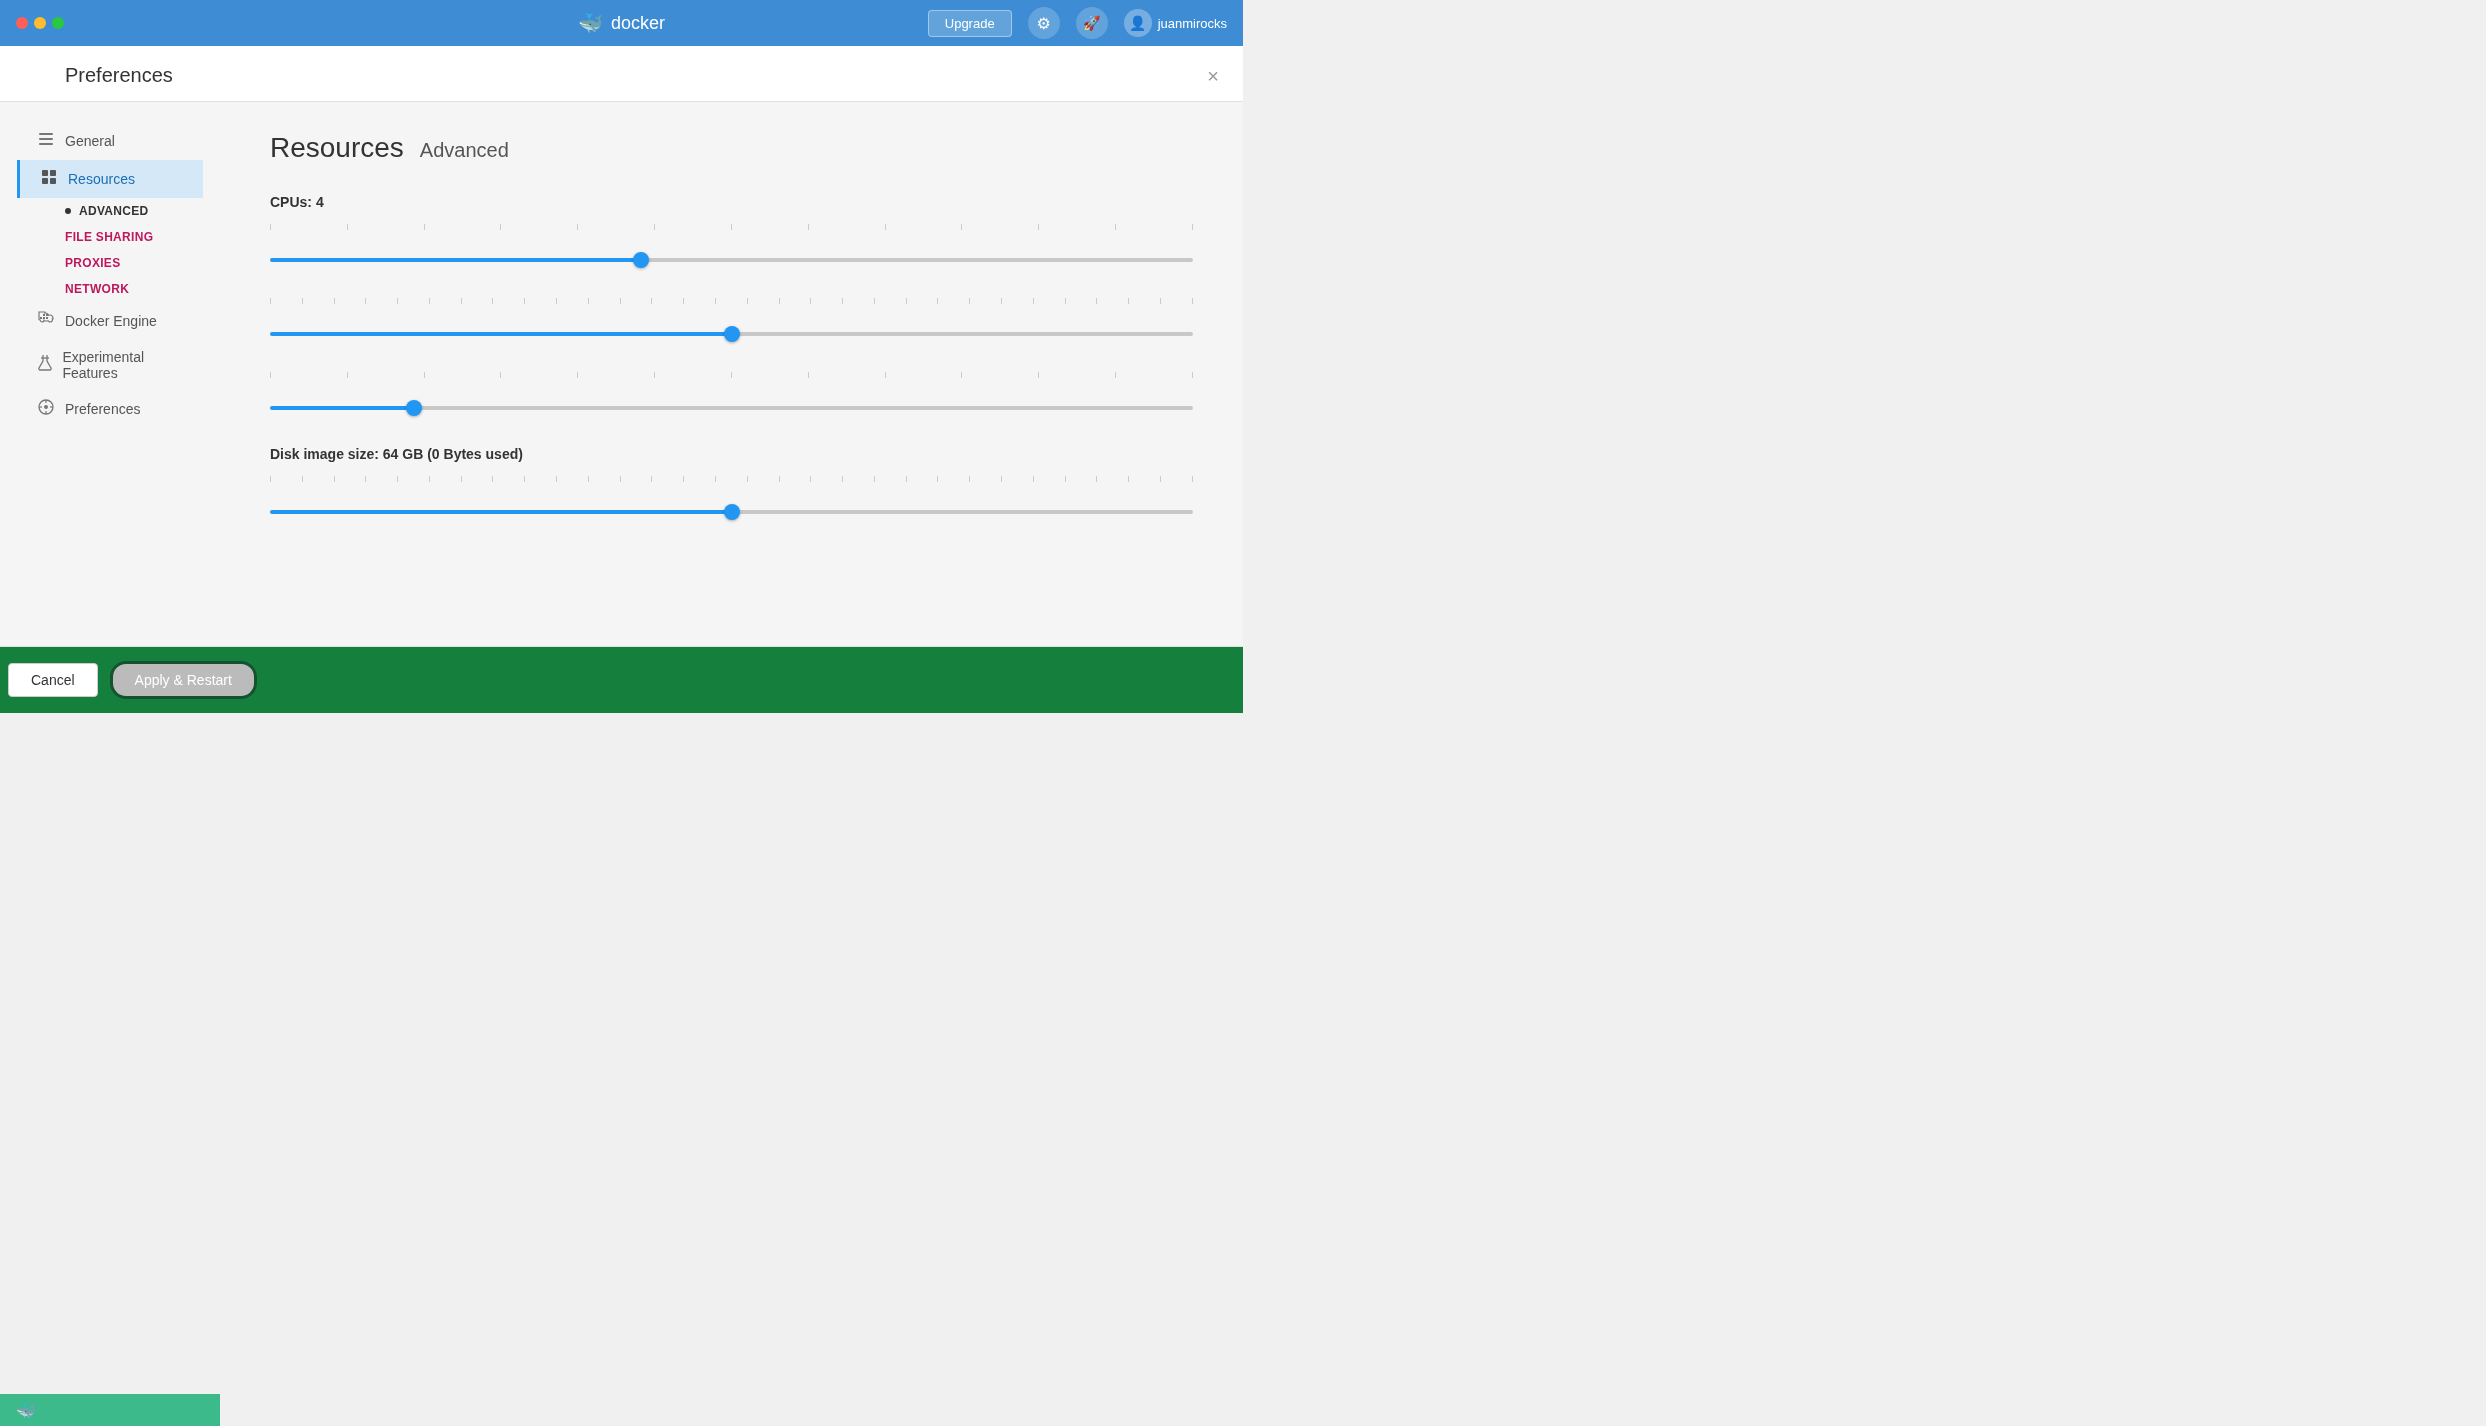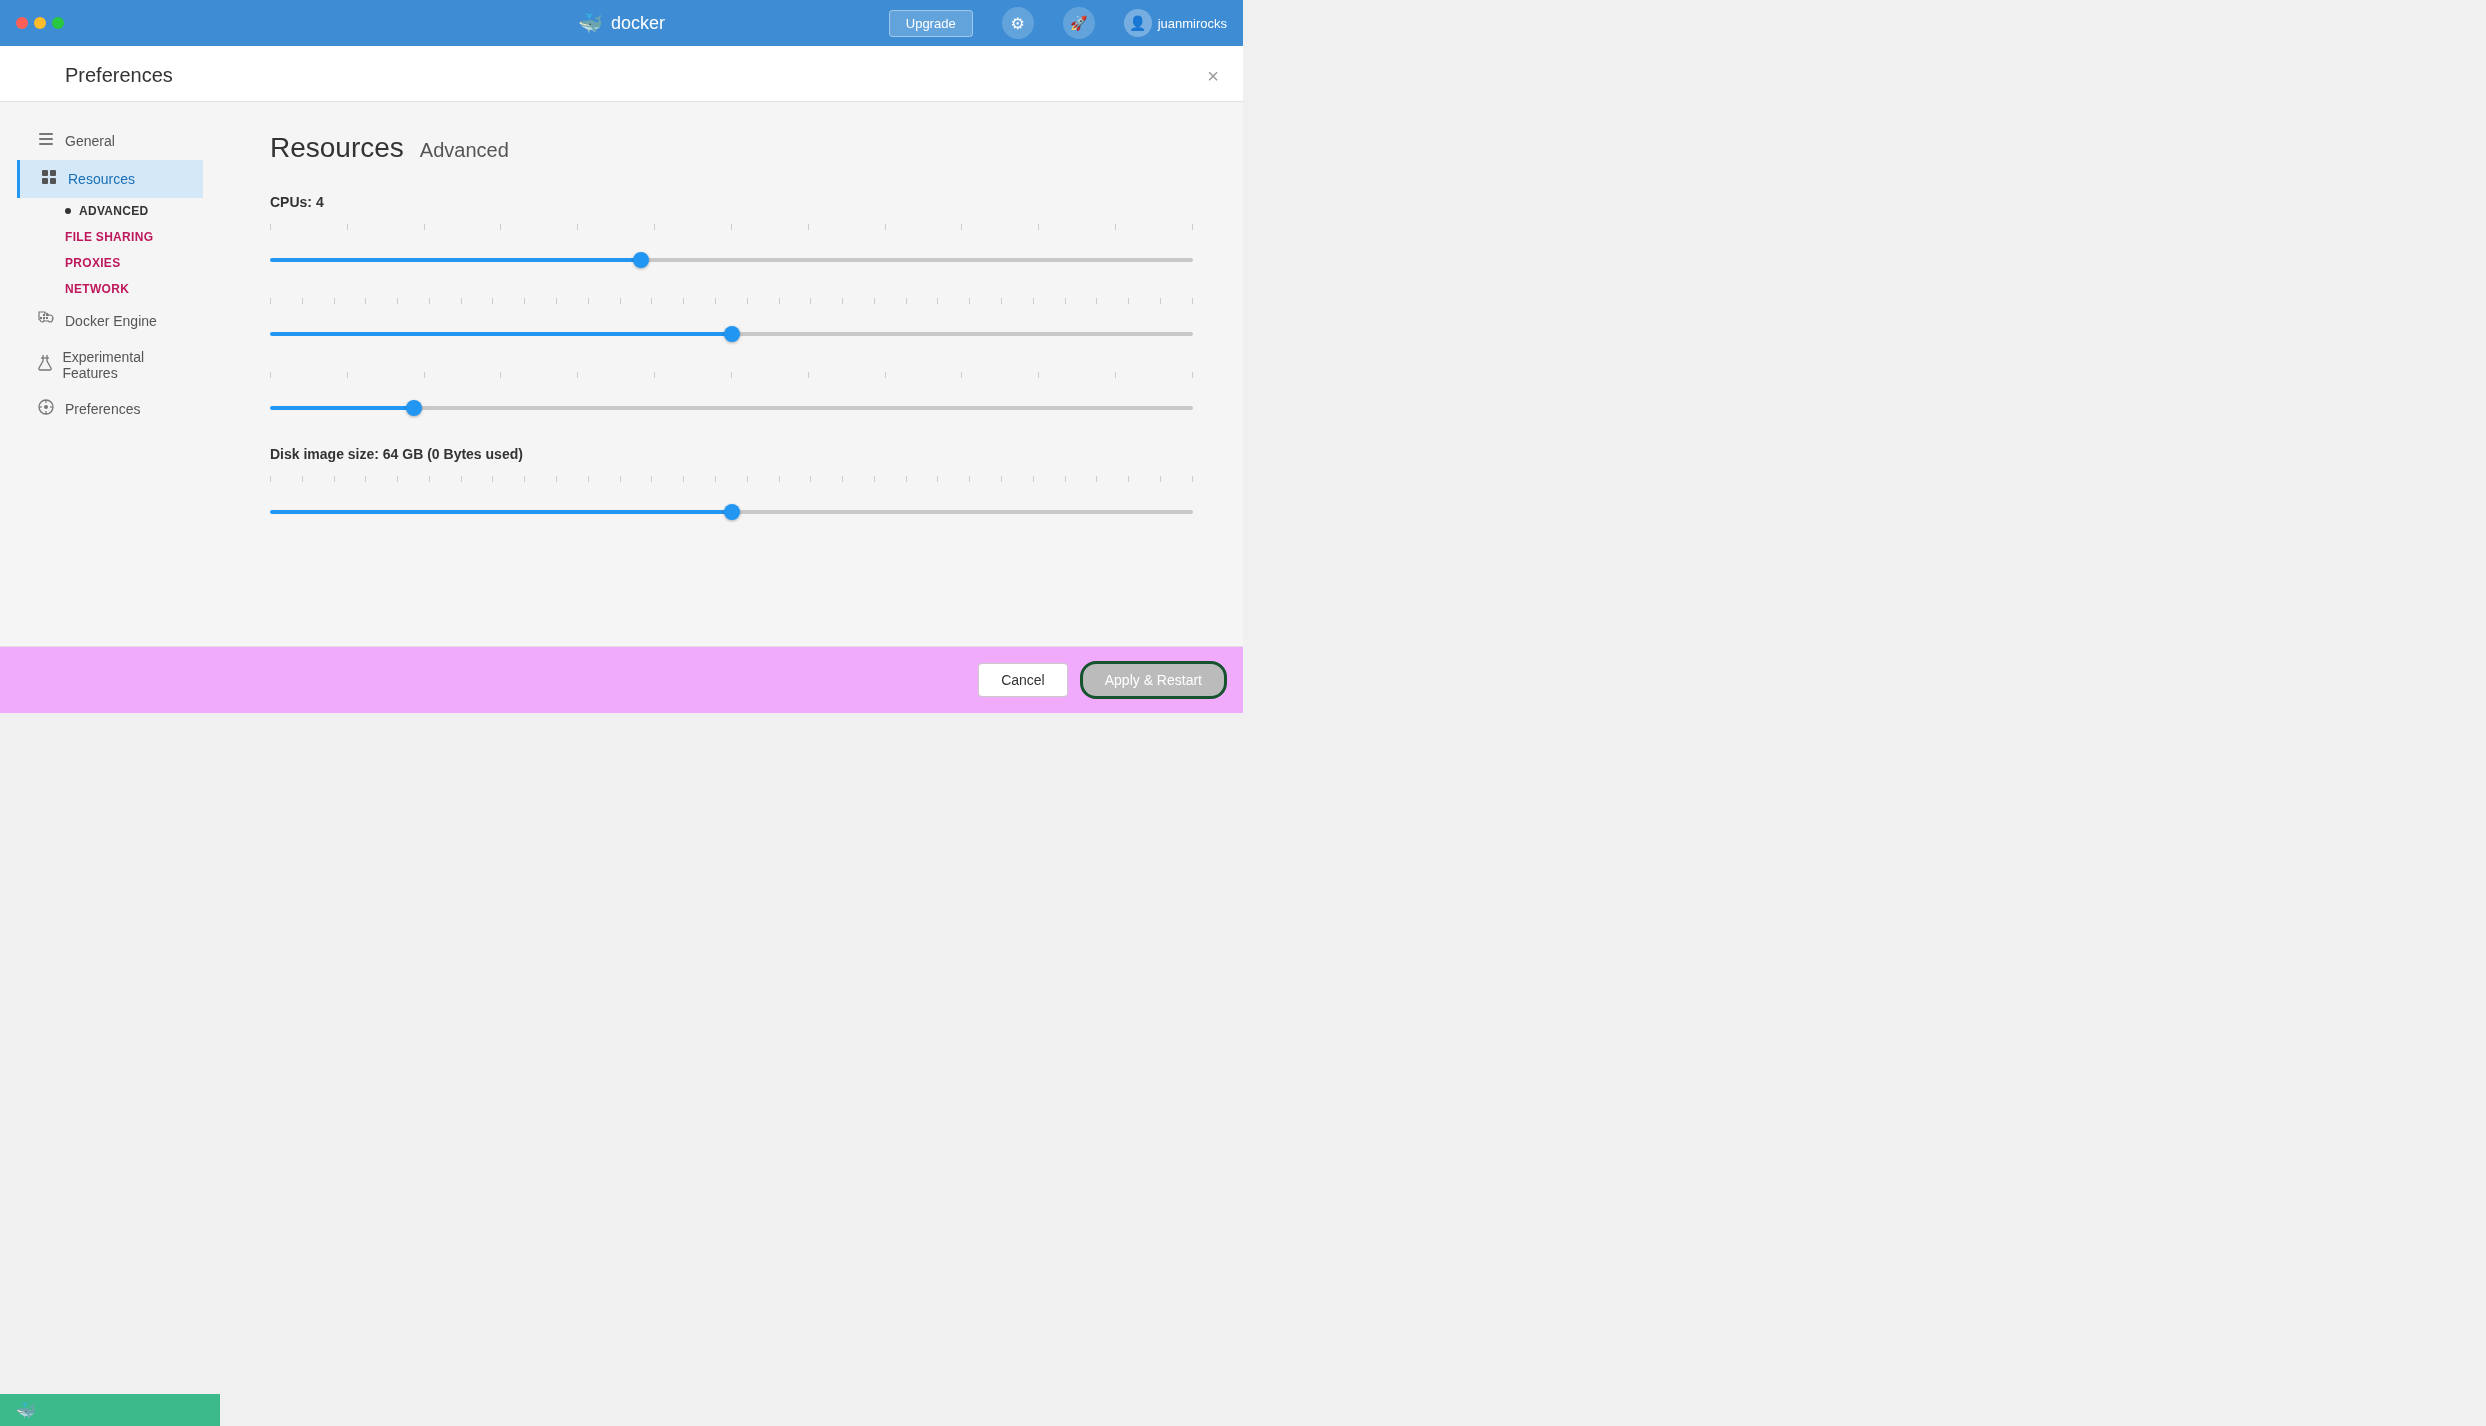--- a/index.html
+++ b/index.html
@@ -50,21 +50,21 @@
     }
     .titlebar-brand {
       color: white;
       font-size: 18px;
       font-weight: 500;
     }
 
     .titlebar-right {
       display: flex;
       align-items: center;
-      gap: 29px;
+      gap: 16px;
     }
     .upgrade-btn {
       background: rgba(255,255,255,0.2);
       border: 1px solid rgba(255,255,255,0.4);
       color: white;
       padding: 5px 16px;
       border-radius: 4px;
       font-size: 13px;
       cursor: pointer;
     }
@@ -268,25 +268,24 @@
       width: 16px;
       height: 16px;
       border-radius: 50%;
       background: #2196f3;
       cursor: pointer;
       box-shadow: 0 1px 3px rgba(0,0,0,0.3);
     }
 
     
     .footer {
-      background: #f0abfc;
+      background: #15803d;
       border-top: 1px solid #e0e0e0;
-      padding: 14px 16px;
-      display: flex;
-      justify-content: flex-end;
+      padding: 14px 8px;
+      display: flex;
       gap: 12px;
       align-items: center;
     }
     .cancel-btn {
       background: white;
       border: 1px solid #ccc;
       color: #333;
       padding: 8px 22px;
       border-radius: 4px;
       font-size: 14px;

